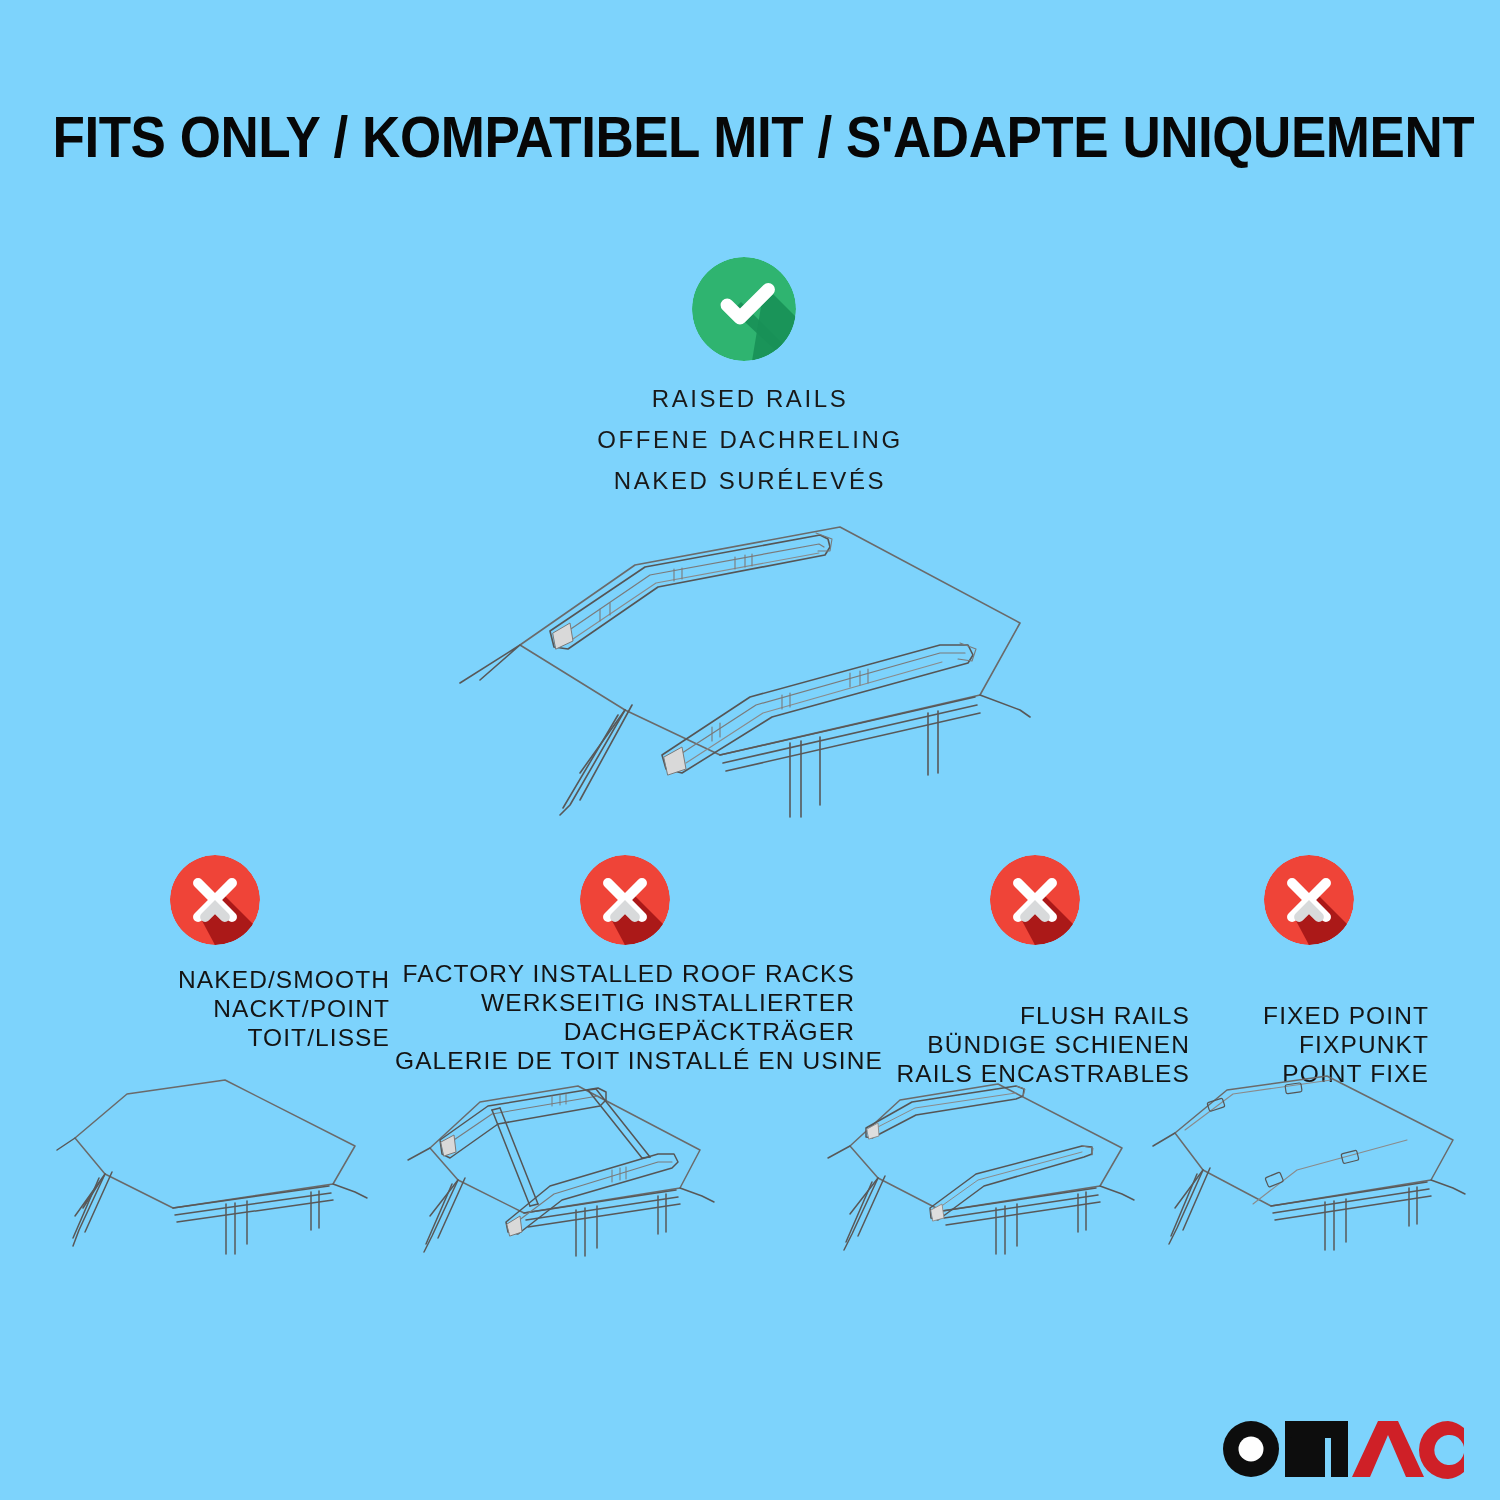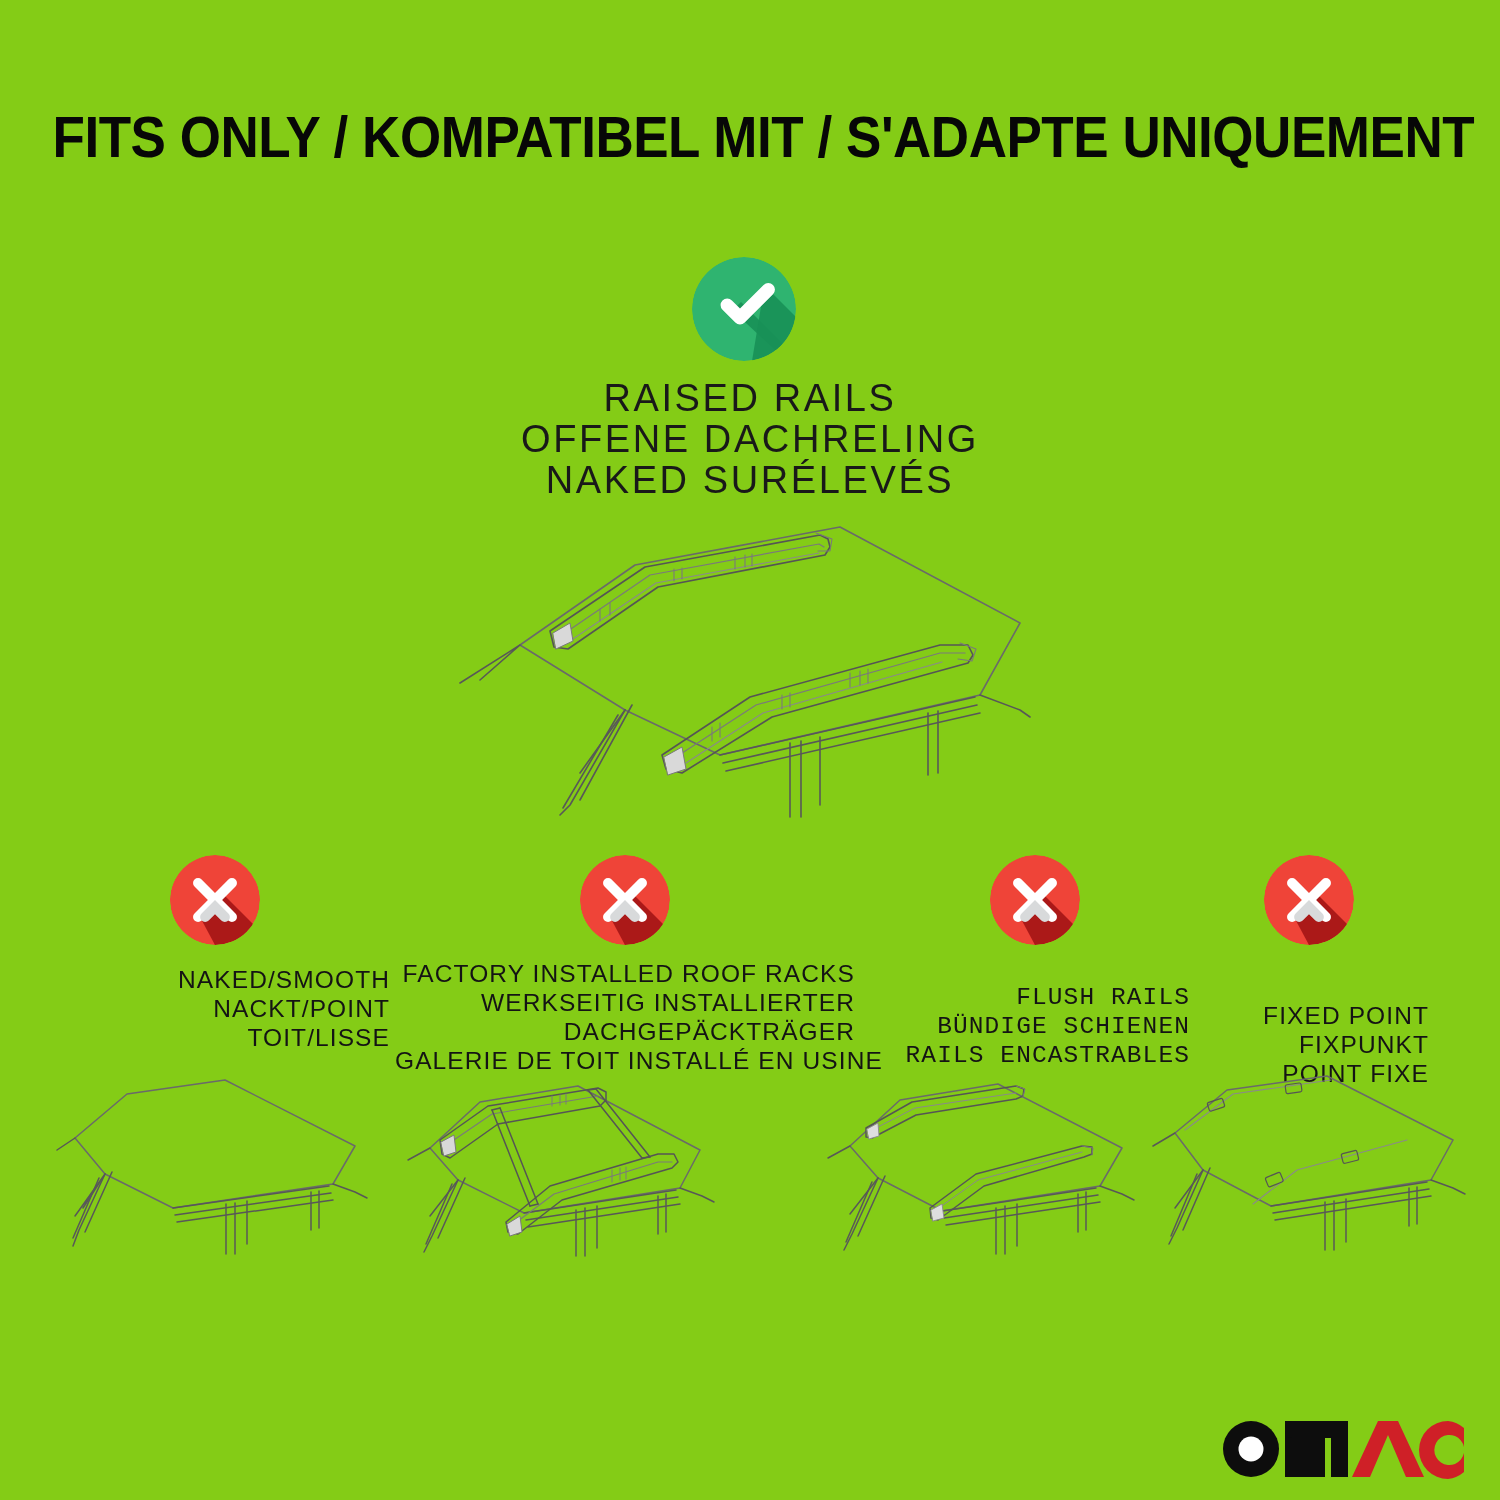--- a/index.html
+++ b/index.html
@@ -8,21 +8,21 @@
     width: 1500px;
     height: 1500px;
     background: #ffffff;
     font-family: "Liberation Sans", sans-serif;
   }
 
   #page {
     position: relative;
     width: 1500px;
     height: 1500px;
-    background: #84cc16;
+    background: #7dd3fc;
     overflow: hidden;
   }
 
   
   .header-title {
     position: absolute;
     left: 0;
     top: 104px;
     width: 1500px;
     text-align: center;
@@ -53,21 +53,21 @@
   }
 
   .approved-label {
     position: absolute;
     left: 450px;
     top: 378px;
     width: 600px;
     text-align: center;
     font-family: "Liberation Sans", sans-serif;
     font-weight: 400;
-    font-size: 38px;
+    font-size: 24px;
     line-height: 41px;
     letter-spacing: 2.6px;
     color: #191919;
     white-space: nowrap;
   }
 
   #hero-illustration {
     position: absolute;
     left: 420px;
     top: 505px;
@@ -107,21 +107,21 @@
   #col-2 { left: 880px;  width: 310px; }
   #col-3 { left: 1189px; width: 240px; }
 
   #col-0 .status-icon { left: 130px; }
   #col-1 .status-icon { left: 185px; }
   #col-2 .status-icon { left: 110px; }
   #col-3 .status-icon { left: 75px;  }
 
   #col-0 .reject-label { margin-top: 14px; }
   #col-1 .reject-label { margin-top: 8px;  }
-  #col-2 .reject-label { margin-top: 32px; font-family: Liberation Mono, monospace; }
+  #col-2 .reject-label { margin-top: 50px; }
   #col-3 .reject-label { margin-top: 50px; }
 
   .reject-illustration {
     position: absolute;
     top: 1058px;
     width: 380px;
     height: 255px;
   }
   .reject-illustration svg { display: block; width: 100%; height: 100%; }
   #illus-0 { left: 55px;   }

